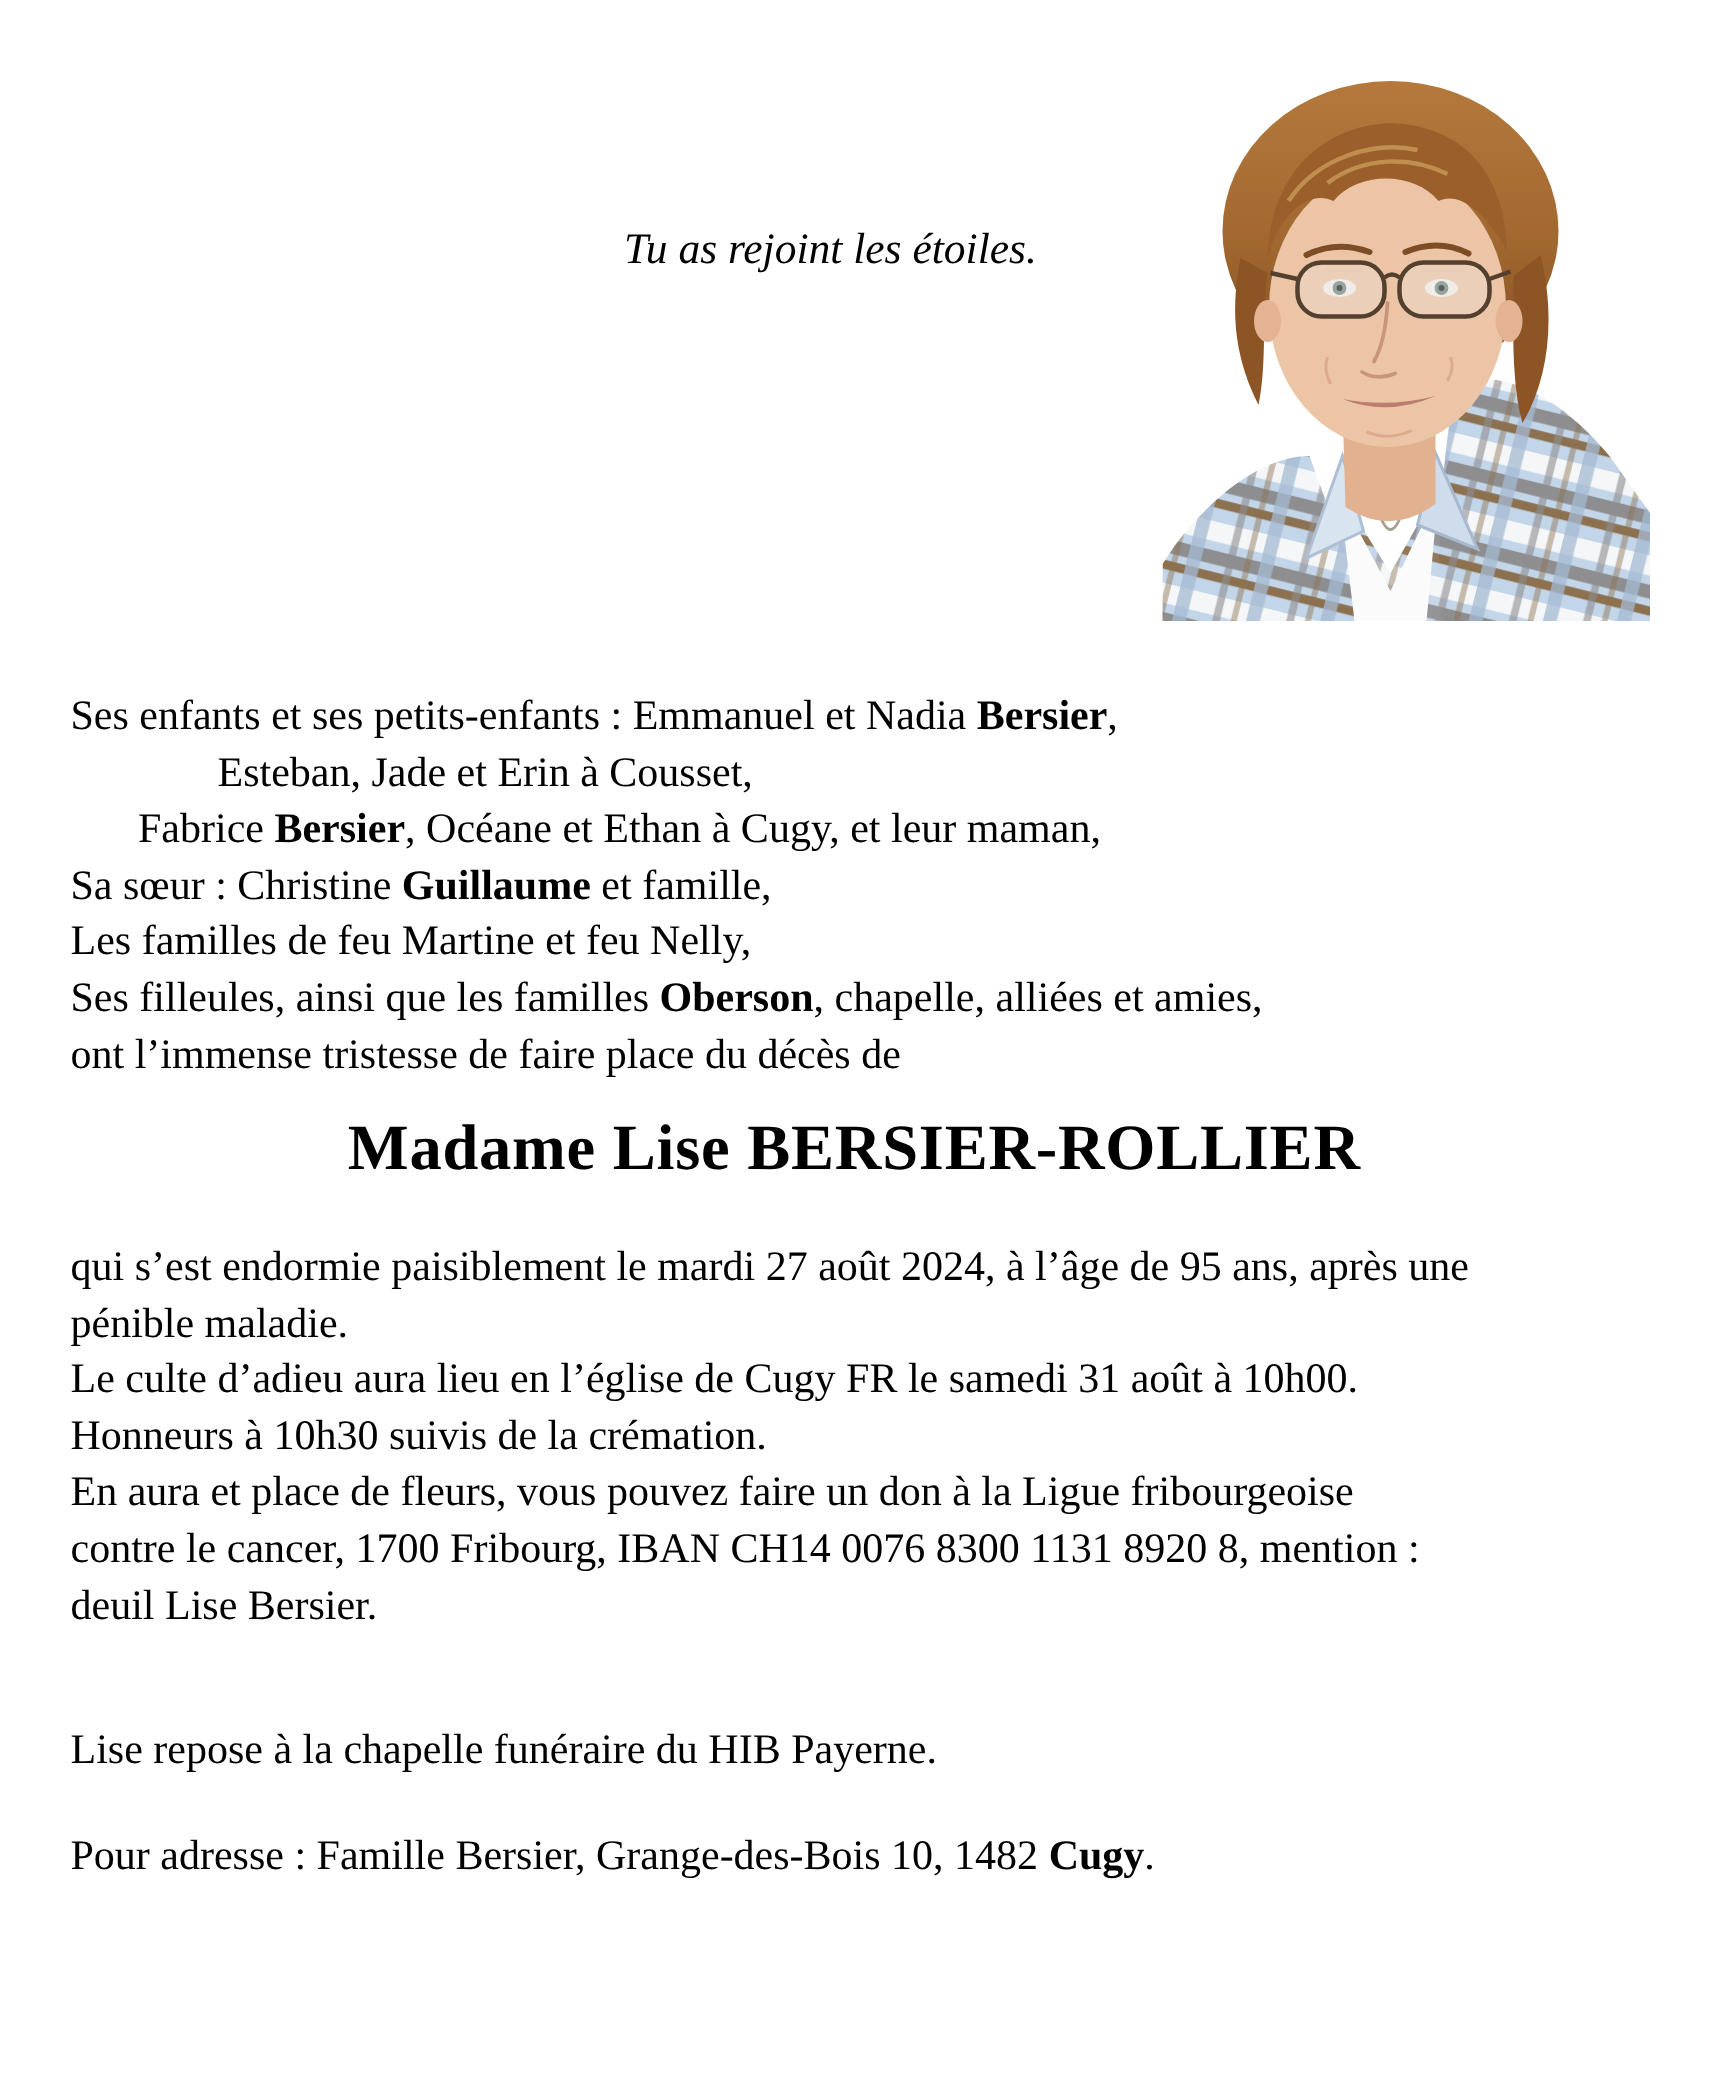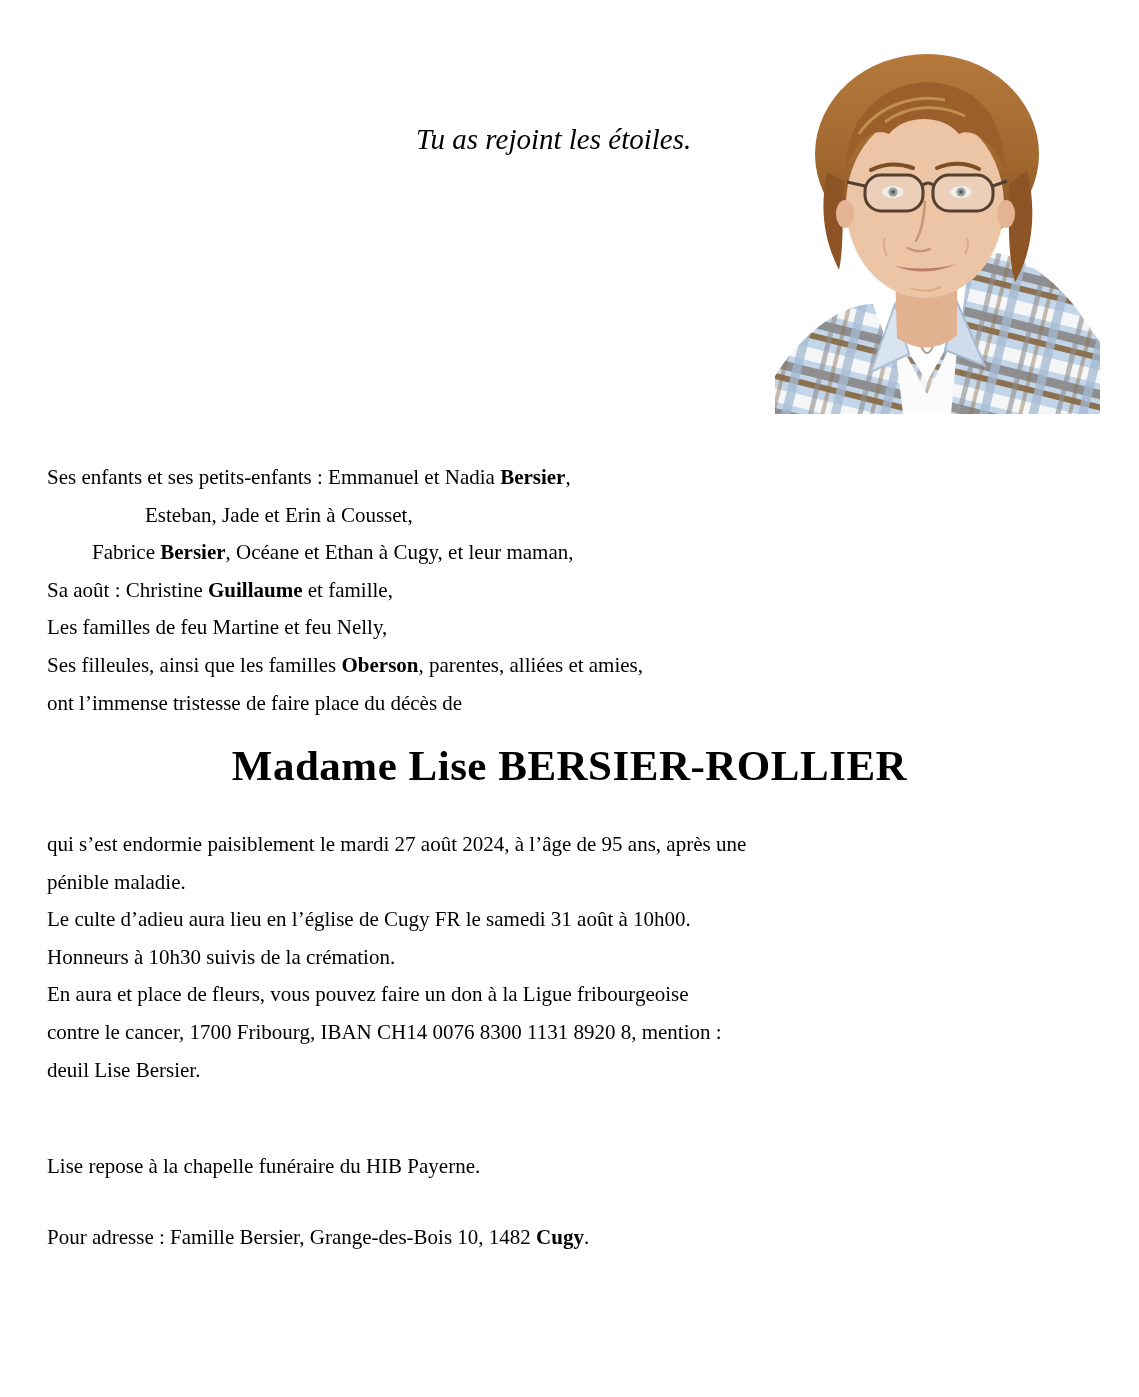--- a/index.html
+++ b/index.html
@@ -5,29 +5,29 @@
   html,body { margin:0; padding:0; background:#ffffff; }
   .page {
     position:relative;
     width:1139px; height:1397px;
     background:#ffffff;
     color:#000000;
     font-family:"Liberation Serif","DejaVu Serif",serif;
     overflow:hidden;
   }
   .quote {
-    position:absolute; left:416px; top:123px;
+    position:absolute; left:416px; top:150px;
     font-style:italic; font-size:29px; white-space:nowrap;
   }
   .photo {
     position:absolute; left:775px; top:42px;
     width:325px; height:372px;
   }
   .photo svg { display:block; width:325px; height:372px; }
-  .textblock { position:absolute; left:47px; font-size:21px; line-height:37.6px; }
+  .textblock { position:absolute; left:47px; font-size:28px; line-height:37.6px; }
   .family  { top:459px; }
   .details { top:826px; }
   .repose  { top:1148px; }
   .address { top:1219px;text-align:center; }
   .tline { white-space:nowrap; }
   .tline .b { font-weight:bold; }
   .ind-0 { padding-left:0; }
   .ind-1 { padding-left:45px; }
   .ind-2 { padding-left:98px; }
   .title {
@@ -113,23 +113,23 @@
       <path d="M120,224 Q150,236 182,222 Q151,230 120,224 Z" fill="#bb7d6e"></path>
       <path d="M112,214 Q107,204 110,196 M190,212 Q195,203 192,196" fill="none" stroke="#dcab8c" stroke-width="2"></path>
       <path d="M136,246 Q151,252 166,245" fill="none" stroke="#dcab8c" stroke-width="2"></path>
     </svg>
   </div>
 
   <div class="textblock family">
       <div class="tline ind-0"><span>Ses enfants et ses petits-enfants : Emmanuel et Nadia </span><span class="b">Bersier</span><span>,</span></div>
       <div class="tline ind-2"><span>Esteban, Jade et Erin à Cousset,</span></div>
       <div class="tline ind-1"><span>Fabrice </span><span class="b">Bersier</span><span>, Océane et Ethan à Cugy, et leur maman,</span></div>
-      <div class="tline ind-0"><span>Sa août : Christine </span><span class="b">Guillaume</span><span> et famille,</span></div>
+      <div class="tline ind-0"><span>Sa sœur : Christine </span><span class="b">Guillaume</span><span> et famille,</span></div>
       <div class="tline ind-0"><span>Les familles de feu Martine et feu Nelly,</span></div>
-      <div class="tline ind-0"><span>Ses filleules, ainsi que les familles </span><span class="b">Oberson</span><span>, parentes, alliées et amies,</span></div>
+      <div class="tline ind-0"><span>Ses filleules, ainsi que les familles </span><span class="b">Oberson</span><span>, chapelle, alliées et amies,</span></div>
       <div class="tline ind-0"><span>ont l’immense tristesse de faire place du décès de</span></div>
     </div>
 
   <h1 class="title">Madame Lise BERSIER-ROLLIER</h1>
 
   <div class="textblock details">
       <div class="tline ind-0"><span>qui s’est endormie paisiblement le mardi 27 août 2024, à l’âge de 95 ans, après une</span></div>
       <div class="tline ind-0"><span>pénible maladie.</span></div>
       <div class="tline ind-0"><span>Le culte d’adieu aura lieu en l’église de Cugy FR le samedi 31 août à 10h00.</span></div>
       <div class="tline ind-0"><span>Honneurs à 10h30 suivis de la crémation.</span></div>

